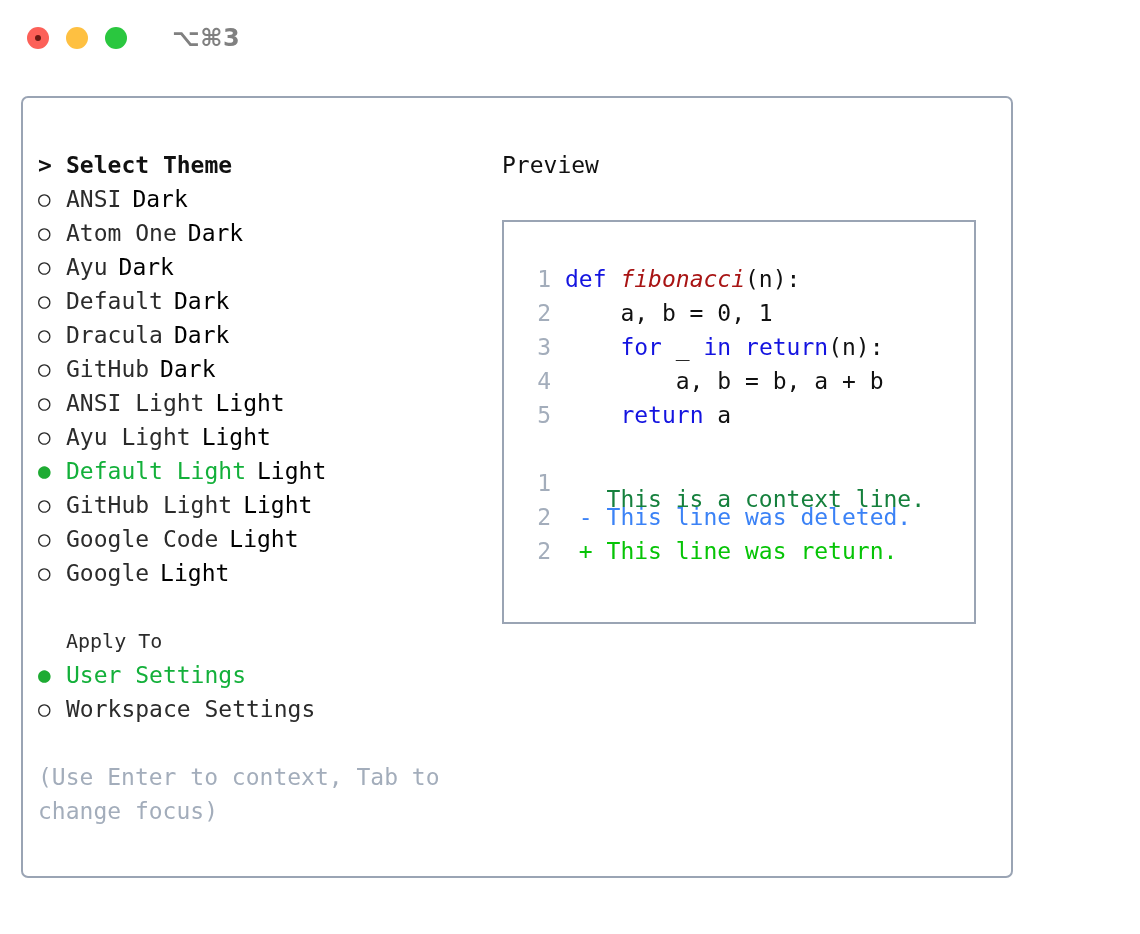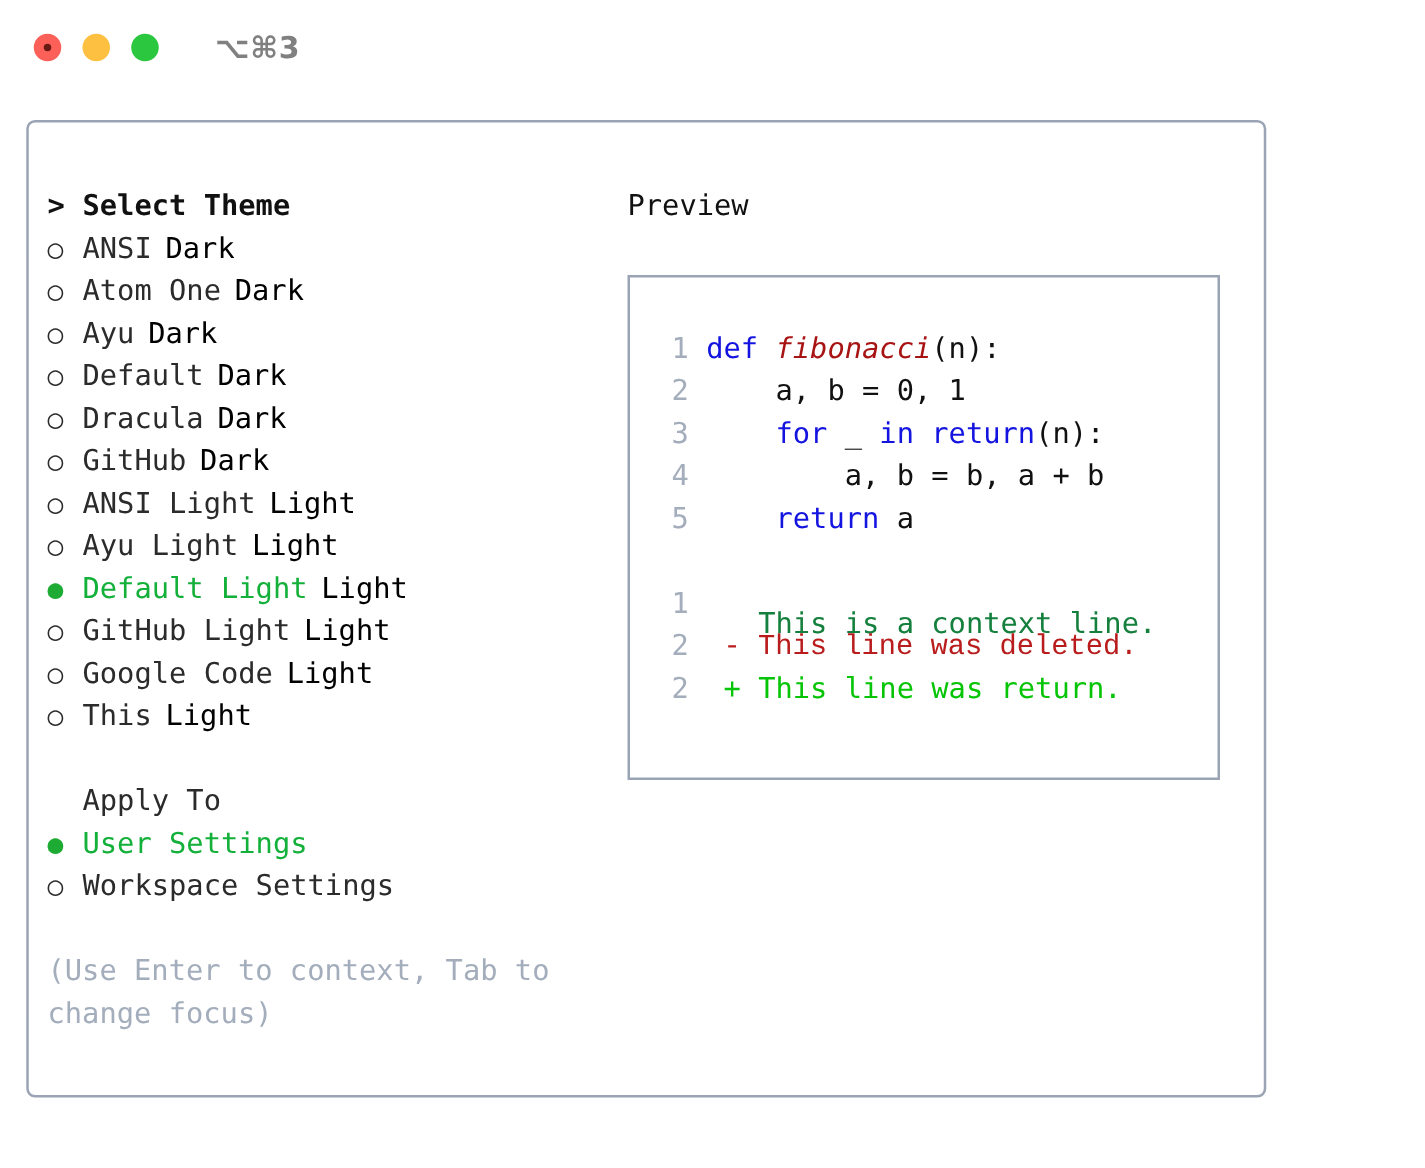--- a/index.html
+++ b/index.html
@@ -112,21 +112,21 @@
   .label        { color: #2b2b2b; }
   .label.sel    { color: #13b03a; }
   .tag          { color: #000000; margin-left: 11px; text-align: center; }
 
   .spacer-sm { height: 34px; }
 
   .section-title {
     height: 34px;
     display: flex;
     align-items: center;
-    font-size: 23px;
+    font-size: 20px;
     color: #2b2b2b;
     padding-left: 28px;
     white-space: pre;
   }
 
   .hint {
     margin-top: 34px;
     padding-left: 0px;
     width: 410px;
     font-size: 23px;
@@ -170,21 +170,21 @@
     color: #a3adbb;
     margin-right: 14px;
   }
   .code-text { color: #111111; }
   .tok-kw    { color: #1414e0; }
   .tok-fn    { color: #a81414; font-style: italic; }
   .tok-plain { color: #111111; }
 
   .diff-gap { height: 34px; }
   .diff-ctx { color: #15803d; margin-top: 32px; }
-  .diff-del { color: #b91c1c; font-family: Liberation Mono, monospace; }
+  .diff-del { color: #3b82f6; }
   .diff-add { color: #06c406; }
 </style>
 </head>
 <body>
 
 <div id="app">
 
   <div class="titlebar">
     <div class="traffic">
       <span class="dot red"></span>
@@ -209,21 +209,21 @@
             <div class="row"><span class="marker radio-off">○</span><span class="label">Atom One</span><span class="tag">Dark</span></div>
             <div class="row"><span class="marker radio-off">○</span><span class="label">Ayu</span><span class="tag">Dark</span></div>
             <div class="row"><span class="marker radio-off">○</span><span class="label">Default</span><span class="tag">Dark</span></div>
             <div class="row"><span class="marker radio-off">○</span><span class="label">Dracula</span><span class="tag">Dark</span></div>
             <div class="row"><span class="marker radio-off">○</span><span class="label">GitHub</span><span class="tag">Dark</span></div>
             <div class="row"><span class="marker radio-off">○</span><span class="label">ANSI Light</span><span class="tag">Light</span></div>
             <div class="row"><span class="marker radio-off">○</span><span class="label">Ayu Light</span><span class="tag">Light</span></div>
             <div class="row"><span class="marker radio-on">●</span><span class="label sel">Default Light</span><span class="tag">Light</span></div>
             <div class="row"><span class="marker radio-off">○</span><span class="label">GitHub Light</span><span class="tag">Light</span></div>
             <div class="row"><span class="marker radio-off">○</span><span class="label">Google Code</span><span class="tag">Light</span></div>
-            <div class="row"><span class="marker radio-off">○</span><span class="label">This</span><span class="tag">Light</span></div>
+            <div class="row"><span class="marker radio-off">○</span><span class="label">Google</span><span class="tag">Light</span></div>
           </div>
 
         <div class="spacer-sm"></div>
 
         <div class="section-title">Apply To</div>
 
         <div id="apply-list">
             <div class="row"><span class="marker radio-on">●</span><span class="label sel">User Settings</span></div>
             <div class="row"><span class="marker radio-off">○</span><span class="label">Workspace Settings</span></div>
           </div>

